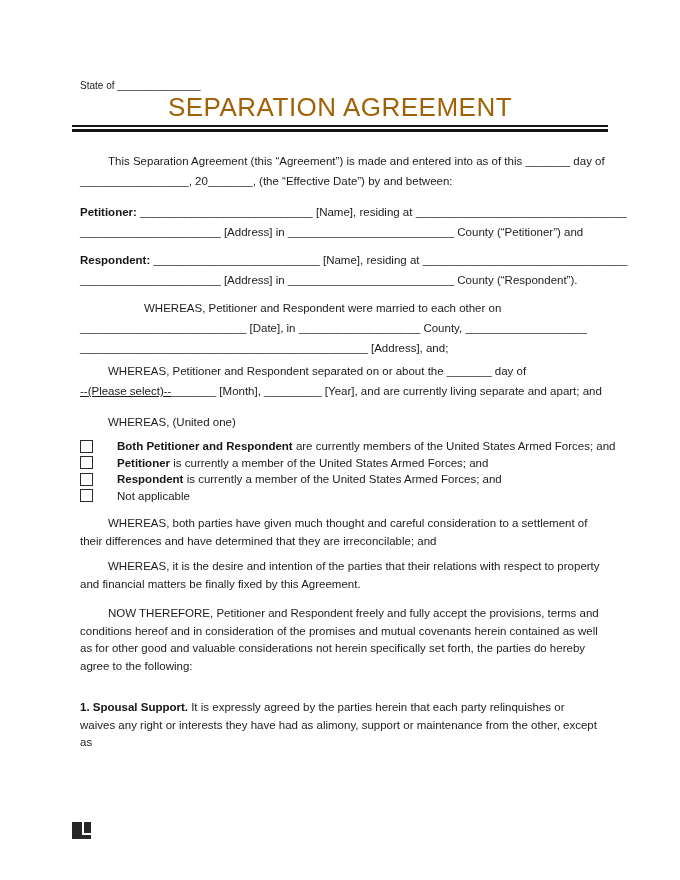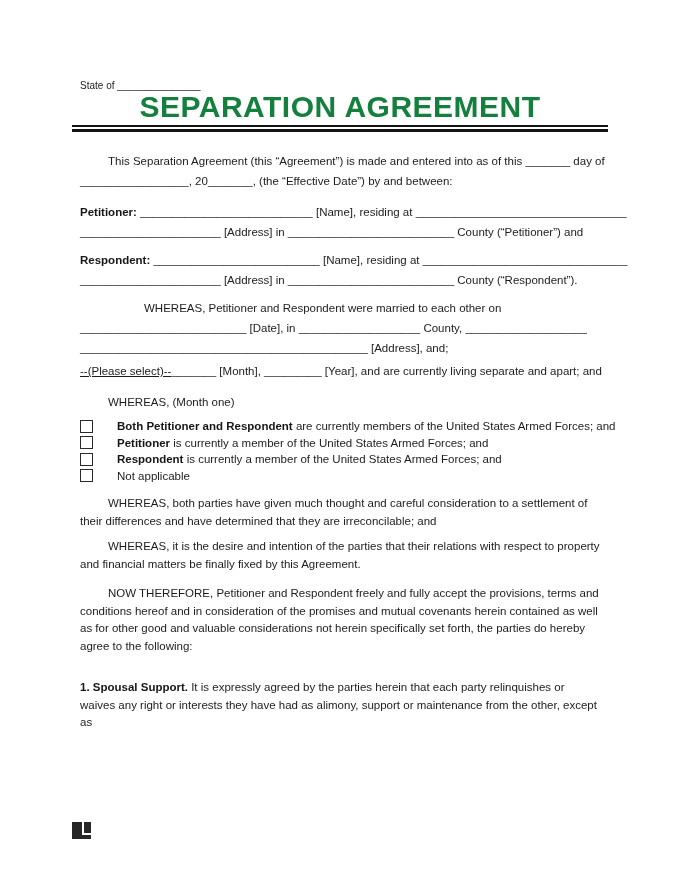--- a/index.html
+++ b/index.html
@@ -10,23 +10,23 @@
     box-sizing:border-box;
     padding:79px 80px 0 80px;
     font-family:"Liberation Sans","DejaVu Sans",sans-serif;
     color:#1c1c1c;
     font-size:11.5px;
     overflow:hidden;
   }
   .state-line{font-size:10px;line-height:13px;}
   .title{
     margin:0;padding:0;
-    font-size:30px;font-weight:bold;
+    font-size:26px;font-weight:normal;
     line-height:30px;text-align:center;
-    letter-spacing:0.5px;color:#15803d;
+    letter-spacing:0.5px;color:#a16207;
   }
   .rule{
     margin:3px -8px 0 -8px;
     height:2px;
     border-top:2px solid #141414;
     border-bottom:3px solid #141414;
   }
   .para{margin:0;padding:0;}
   .ln{display:block;white-space:pre;line-height:20px;}
   .ind{text-indent:28px;}
@@ -83,25 +83,26 @@
     <span class="ln">______________________ [Address] in __________________________ County (“Respondent”).</span>
   </p>
 
   <p class="para mt-marr">
     <span class="ln ind2">WHEREAS, Petitioner and Respondent were married to each other on</span>
     <span class="ln">__________________________ [Date], in ___________________ County, ___________________</span>
     <span class="ln">_____________________________________________ [Address], and;</span>
   </p>
 
   <p class="para mt-sep">
+    <span class="ln ind">WHEREAS, Petitioner and Respondent separated on or about the _______ day of</span>
     <span class="ln"><span class="sel">--(Please select)--</span><span>_______ [Month], _________ [Year], and are currently living separate and apart; and</span></span>
   </p>
 
   <p class="para mt-chk1">
-    <span class="ln ind">WHEREAS, (Month one)</span>
+    <span class="ln ind">WHEREAS, (United one)</span>
   </p>
 
   <div class="mt-cbg">
     <div class="cbrow">
       <span class="cb"></span>
       <span class="cbl"><b>Both Petitioner and Respondent</b><span> are currently members of the United States Armed Forces; and</span></span>
     </div>
     <div class="cbrow">
       <span class="cb"></span>
       <span class="cbl"><b>Petitioner</b><span> is currently a member of the United States Armed Forces; and</span></span>

